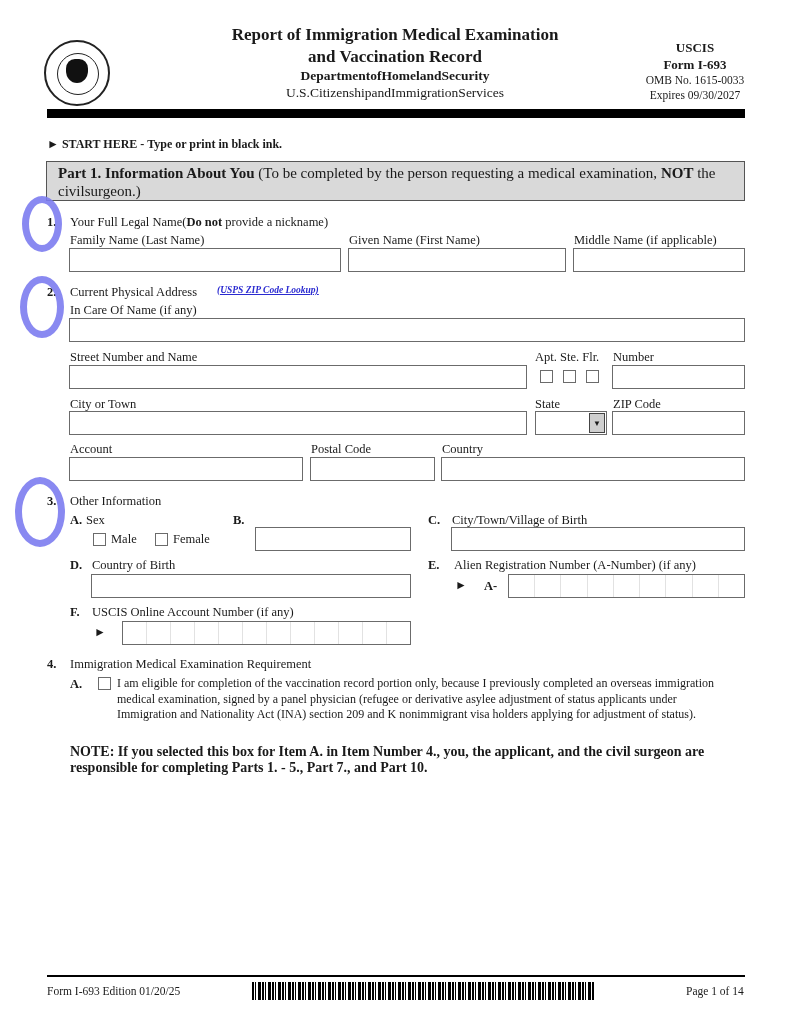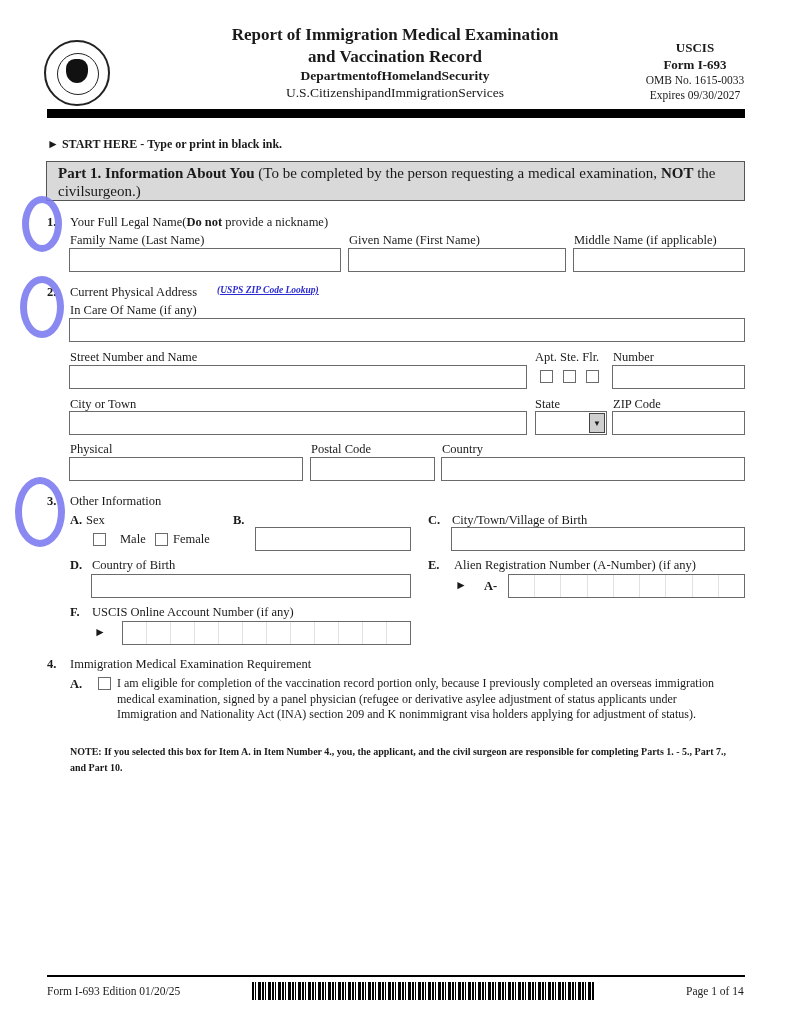--- a/index.html
+++ b/index.html
@@ -19,21 +19,21 @@
           font-size: 15px; line-height: 18px; padding: 2px 11px; }
   .link { color: #2a2ad0; font-style: italic; font-weight: bold; font-size: 9.5px; text-decoration: underline; }
   .cells { display: flex; }
   .cells span { flex: 1; border-right: 1px solid #e2e2e2; }
   .cells span:last-child { border-right: none; }
   .seal { left: 44px; top: 40px; width: 66px; height: 66px; border-radius: 50%; border: 2px solid #222; box-sizing: border-box; background: #fff; }
   .seal .inner { position: absolute; left: 11px; top: 11px; width: 40px; height: 40px; border-radius: 50%; border: 1px solid #222; }
   .seal .eagle { position: absolute; left: 20px; top: 17px; width: 22px; height: 24px; background: #111; border-radius: 40% 40% 50% 50%; }
   .circle { border: 7px solid #7c7cf0; border-radius: 50%; box-sizing: border-box; opacity: 0.9; }
   .para { font-size: 12px; line-height: 15.5px; }
-  .note { font-size: 10px; line-height: 15.5px; font-weight: bold; }
+  .note { font-size: 14px; line-height: 15.5px; font-weight: bold; }
   .foot { font-size: 11.5px; }
   .barcode { left: 252px; top: 982px; width: 342px; height: 18px;
              background: repeating-linear-gradient(90deg, #000 0 2px, #fff 2px 3px, #000 3px 4px, #fff 4px 6px, #000 6px 9px, #fff 9px 10px); }
   .sel-btn { position: absolute; right: 1px; top: 1px; width: 16px; height: 20px; background: #cfcfcf; border: 1px solid #444; box-sizing: border-box;
              display: flex; align-items: center; justify-content: center; font-size: 8px; }
 </style>
 </head>
 <body>
 
 <div class="abs seal">
@@ -86,34 +86,34 @@
 
 <div class="abs lbl" style="left:70px; top:397px;">City or Town</div>
 <div class="abs lbl" style="left:535px; top:397px;">State</div>
 <div class="abs lbl" style="left:613px; top:397px;text-align:right;">ZIP Code</div>
 <div class="abs box" style="left:69px; top:411px; width:458px;"></div>
 <div class="abs box" style="left:535px; top:411px; width:72px;">
   <div class="sel-btn">▼</div>
 </div>
 <div class="abs box" style="left:612px; top:411px; width:133px;"></div>
 
-<div class="abs lbl" style="left:70px; top:442px;">Physical</div>
+<div class="abs lbl" style="left:70px; top:442px;">Account</div>
 <div class="abs lbl" style="left:311px; top:442px;">Postal Code</div>
 <div class="abs lbl" style="left:442px; top:442px;">Country</div>
 <div class="abs box" style="left:69px; top:457px; width:234px;"></div>
 <div class="abs box" style="left:310px; top:457px; width:125px;"></div>
 <div class="abs box" style="left:441px; top:457px; width:304px;"></div>
 
 <div class="abs num" style="left:47px; top:494px;">3.</div>
 <div class="abs lbl" style="left:70px; top:494px;">Other Information</div>
 
 <div class="abs num" style="left:70px; top:513px;">A.</div>
 <div class="abs lbl" style="left:86px; top:513px;text-align:center;">Sex</div>
 <div class="abs chk" style="left:93px; top:533px;"></div>
-<div class="abs lbl" style="left:111px; top:532px;margin-left:9px;">Male</div>
+<div class="abs lbl" style="left:111px; top:532px;">Male</div>
 <div class="abs chk" style="left:155px; top:533px;"></div>
 <div class="abs lbl" style="left:173px; top:532px;">Female</div>
 
 <div class="abs num" style="left:233px; top:513px;">B.</div>
 <div class="abs lbl" style="left:256px; top:513px;margin-top:17px;">Date of Birth (mm/dd/yyyy)</div>
 <div class="abs box" style="left:255px; top:527px; width:156px;"></div>
 
 <div class="abs num" style="left:428px; top:513px;">C.</div>
 <div class="abs lbl" style="left:452px; top:513px;">City/Town/Village of Birth</div>
 <div class="abs box" style="left:451px; top:527px; width:294px;"></div>

